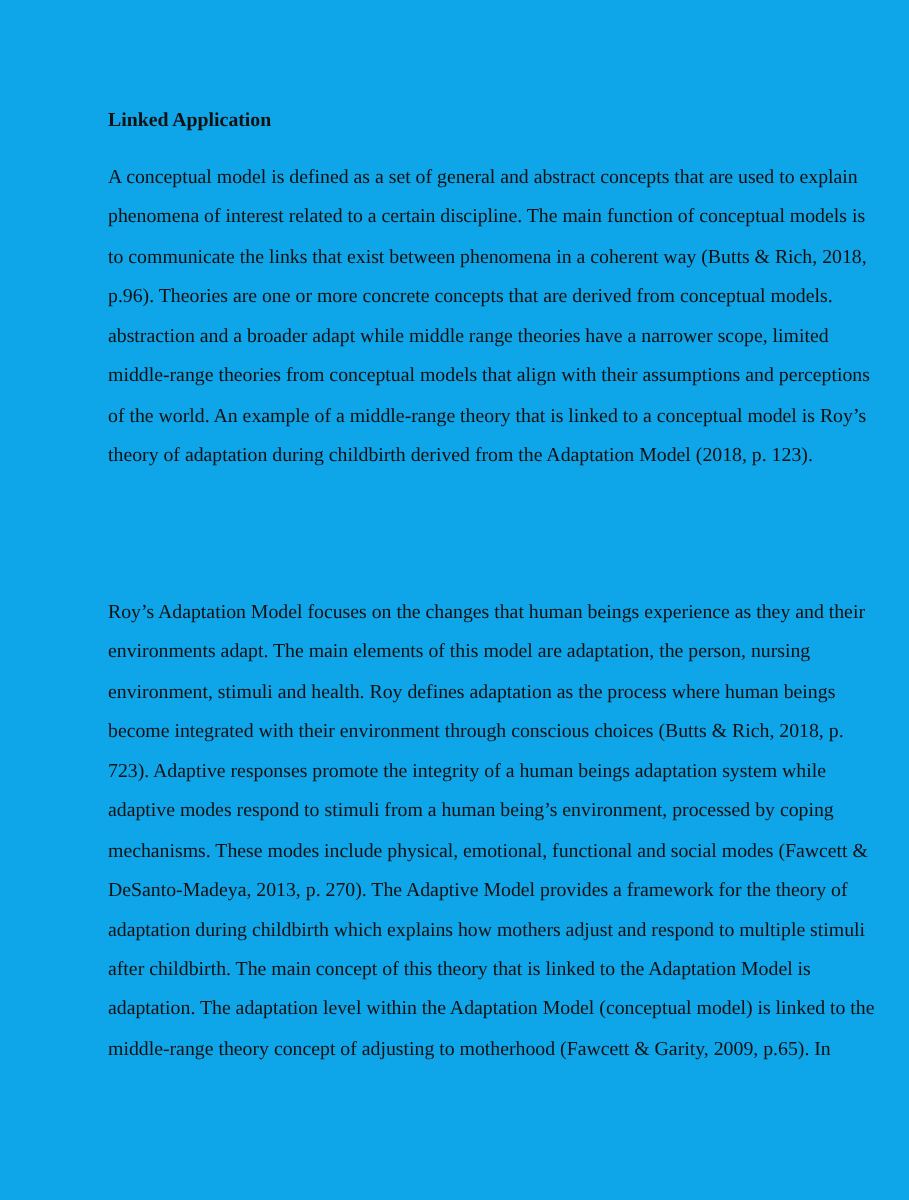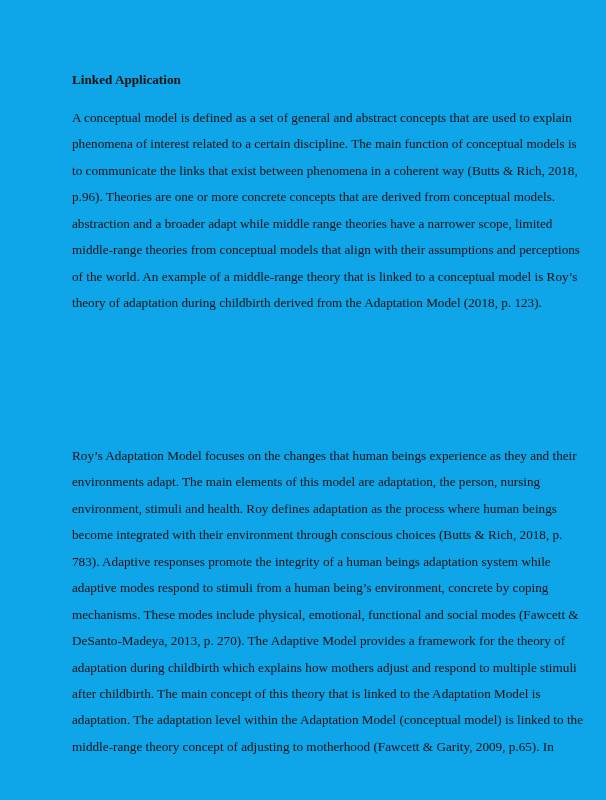--- a/index.html
+++ b/index.html
@@ -14,21 +14,21 @@
     position: absolute; left: 72px; top: 71px;
     font-size: 13.2px; font-weight: bold; line-height: 18px;
     margin: 0;
   }
   .para { position: absolute; left: 72px; width: 470px; margin: 0; }
   .line {
     display: block; white-space: nowrap;
     font-size: 13.2px; line-height: 26.45px; height: 26.45px;
   }
   #p1 { top: 105px; }
-  #p2 { top: 395px; margin-top: 48px; }
+  #p2 { top: 395px; }
 </style>
 </head>
 <body>
 
 <div class="page">
   <h1 class="heading">Linked Application</h1>
 
   <div class="para" id="p1">
     <span class="line">A conceptual model is defined as a set of general and abstract concepts that are used to explain</span>
     <span class="line">phenomena of interest related to a certain discipline. The main function of conceptual models is</span>
@@ -38,22 +38,22 @@
     <span class="line">middle-range theories from conceptual models that align with their assumptions and perceptions</span>
     <span class="line">of the world.  An example of a middle-range theory that is linked to a conceptual model is Roy’s</span>
     <span class="line">theory of adaptation during childbirth derived from the Adaptation Model (2018, p. 123).</span>
   </div>
 
   <div class="para" id="p2">
     <span class="line">Roy’s Adaptation Model focuses on the changes that human beings experience as they and their</span>
     <span class="line">environments adapt. The main elements of this model are adaptation, the person, nursing</span>
     <span class="line">environment, stimuli and health. Roy defines adaptation as the process where human beings</span>
     <span class="line">become integrated with their environment through conscious choices (Butts &amp; Rich, 2018, p.</span>
-    <span class="line">783). Adaptive responses promote the integrity of a human beings adaptation system while</span>
-    <span class="line">adaptive modes respond to stimuli from a human being’s environment, concrete by coping</span>
+    <span class="line">723). Adaptive responses promote the integrity of a human beings adaptation system while</span>
+    <span class="line">adaptive modes respond to stimuli from a human being’s environment, processed by coping</span>
     <span class="line">mechanisms. These modes include physical, emotional, functional and social modes (Fawcett &amp;</span>
     <span class="line">DeSanto-Madeya, 2013, p. 270). The Adaptive Model provides a framework for the theory of</span>
     <span class="line">adaptation during childbirth which explains how mothers adjust and respond to multiple stimuli</span>
     <span class="line">after childbirth. The main concept of this theory that is linked to the Adaptation Model is</span>
     <span class="line">adaptation. The adaptation level within the Adaptation Model (conceptual model) is linked to the</span>
     <span class="line">middle-range theory concept of adjusting to motherhood (Fawcett &amp; Garity, 2009, p.65). In</span>
   </div>
 </div>
 
 </body></html>

